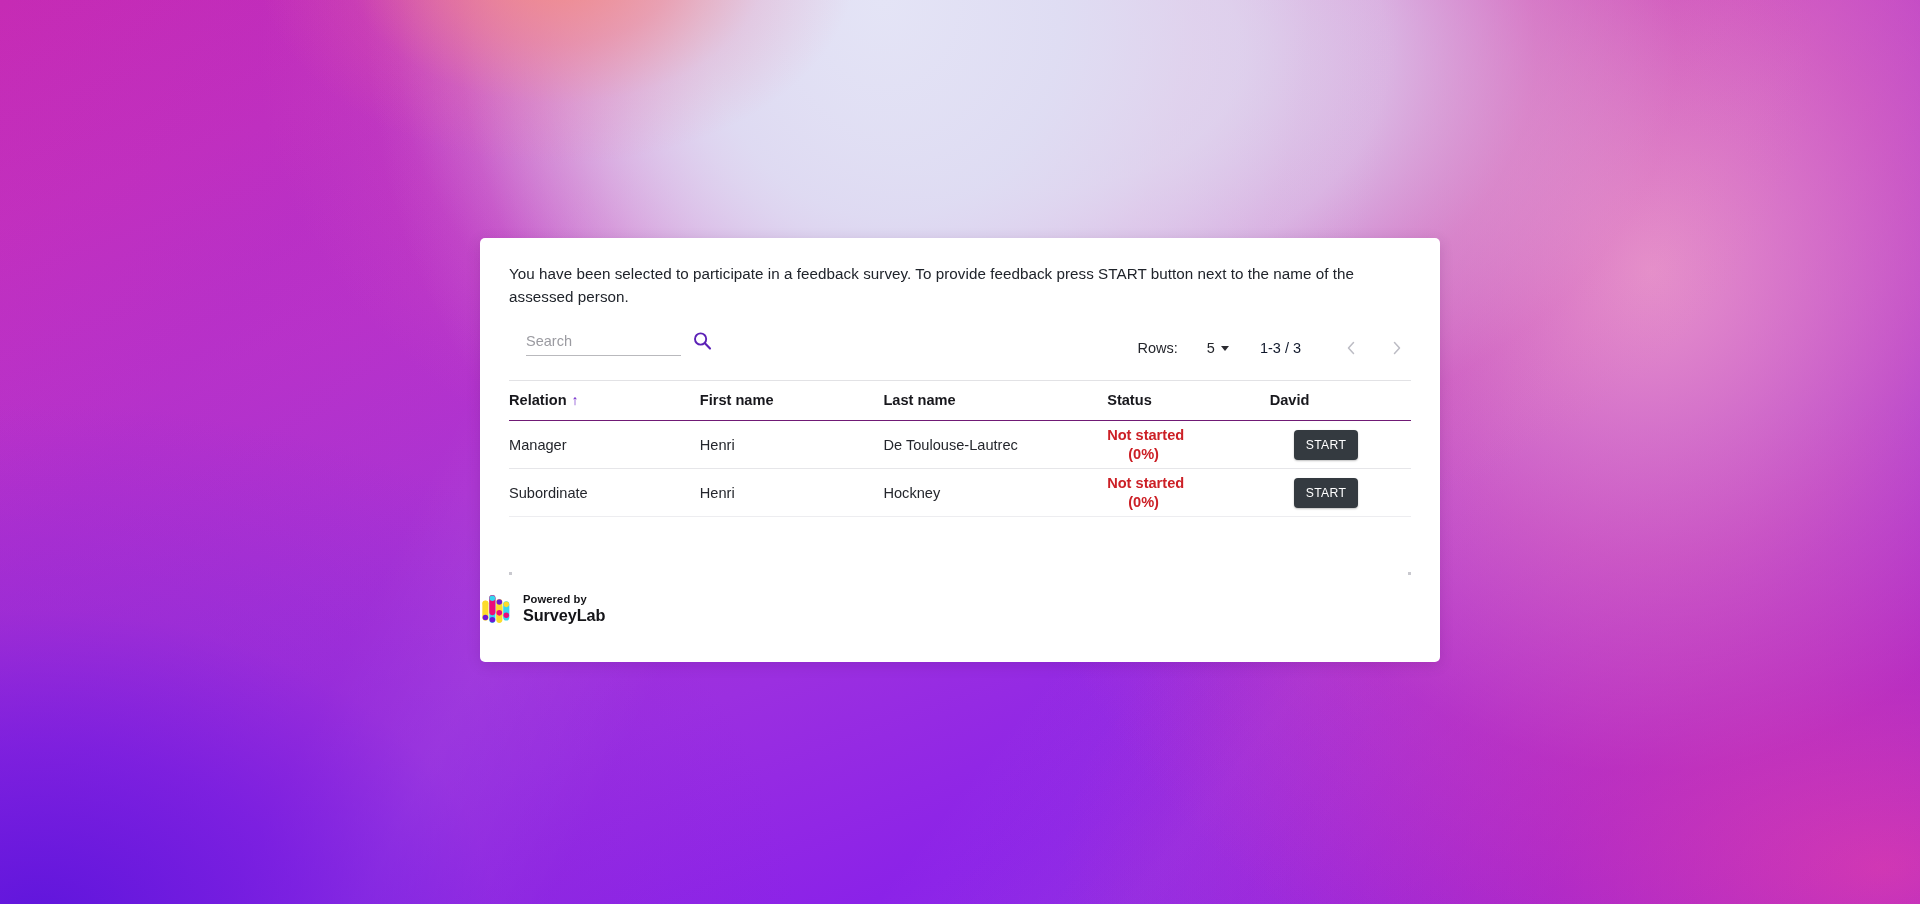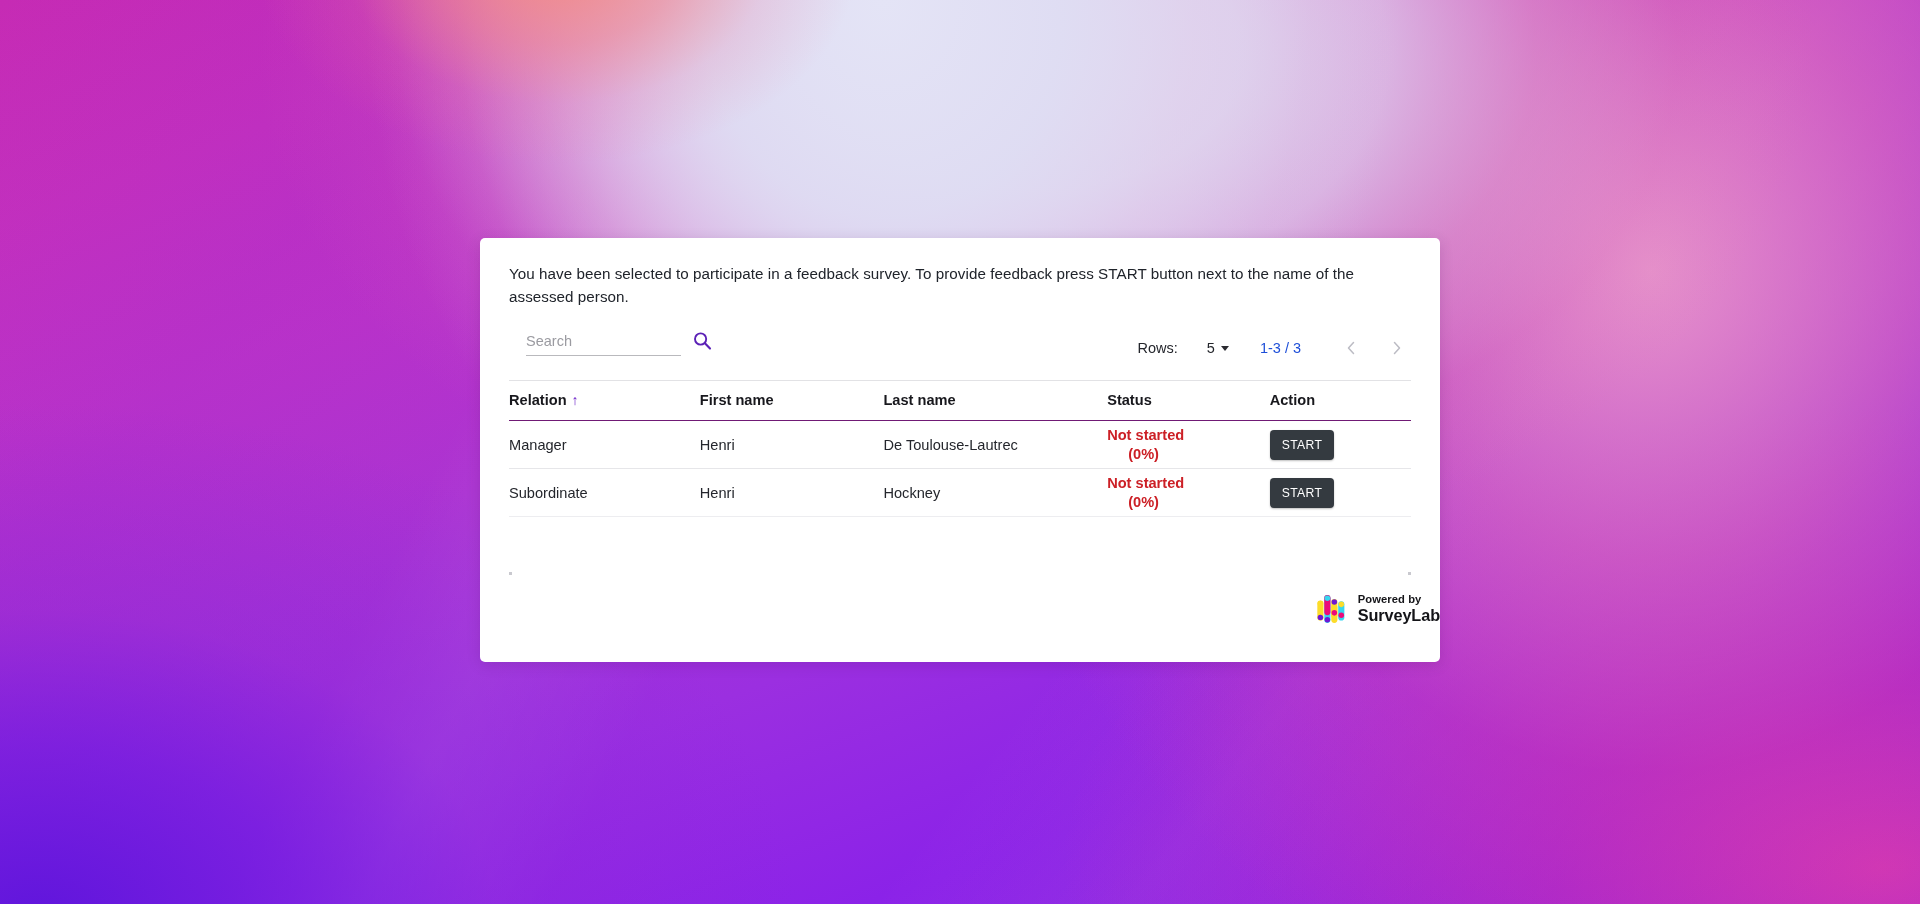--- a/index.html
+++ b/index.html
@@ -194,21 +194,21 @@
     cursor: pointer;
     margin-right: 16px;
   }
   .rows-value { font-size: 14.5px; color: #24262c; }
   .caret {
     width: 0; height: 0;
     border-left: 4.5px solid transparent;
     border-right: 4.5px solid transparent;
     border-top: 5.5px solid #2b2b31;
   }
-  .range-text { font-size: 14.5px; color: #1d4ed8; margin-right: 20px; }
+  .range-text { font-size: 14.5px; color: #0f172a; margin-right: 20px; }
   .nav-btn {
     width: 30px; height: 30px;
     background: none; border: none; cursor: pointer;
     display: flex; align-items: center; justify-content: center;
     padding: 0;
   }
 
   
   .tbl {
     position: absolute;
@@ -266,30 +266,31 @@
     color: #ffffff;
     border: none;
     border-radius: 4px;
     font-family: "Liberation Sans", sans-serif;
     font-size: 12.2px;
     font-weight: 400;
     letter-spacing: 0.35px;
     padding: 8px 12px 8px 12px;
     cursor: pointer;
     box-shadow: 0 1px 2px rgba(0,0,0,0.25);
+    margin-left: 24px;
   }
 
   
   .brand {
     position: absolute;
     left: 0;
     right: 0;
     top: 354px;
     display: flex;
-    justify-content: flex-end;
+    justify-content: flex-start;
     align-items: center;
     gap: 9px;
   }
   .brand-mark {
     width: 34px;
     height: 34px;
     display: block;
   }
   .brand-text { line-height: 1.06; }
   .brand-powered {
@@ -377,21 +378,21 @@
           <col class="col-last">
         <col class="col-status">
           <col class="col-action">
       </colgroup>
       <thead>
         <tr>
           <th><span>Relation</span><span class="sort-arrow" style="color: rgb(107, 33, 200);">↑</span></th>
           <th><span>First name</span></th>
           <th><span>Last name</span></th>
           <th><span>Status</span></th>
-          <th><span>Action</span></th>
+          <th><span>David</span></th>
         </tr>
       </thead>
       <tbody>
         <tr>
           <td>Manager</td>
           <td>Henri</td>
           <td>De Toulouse-Lautrec</td>
           <td class="status-cell" style="color: rgb(204, 32, 38);">
             <span>Not started</span>
             <span class="status-line2">(0%)</span>

